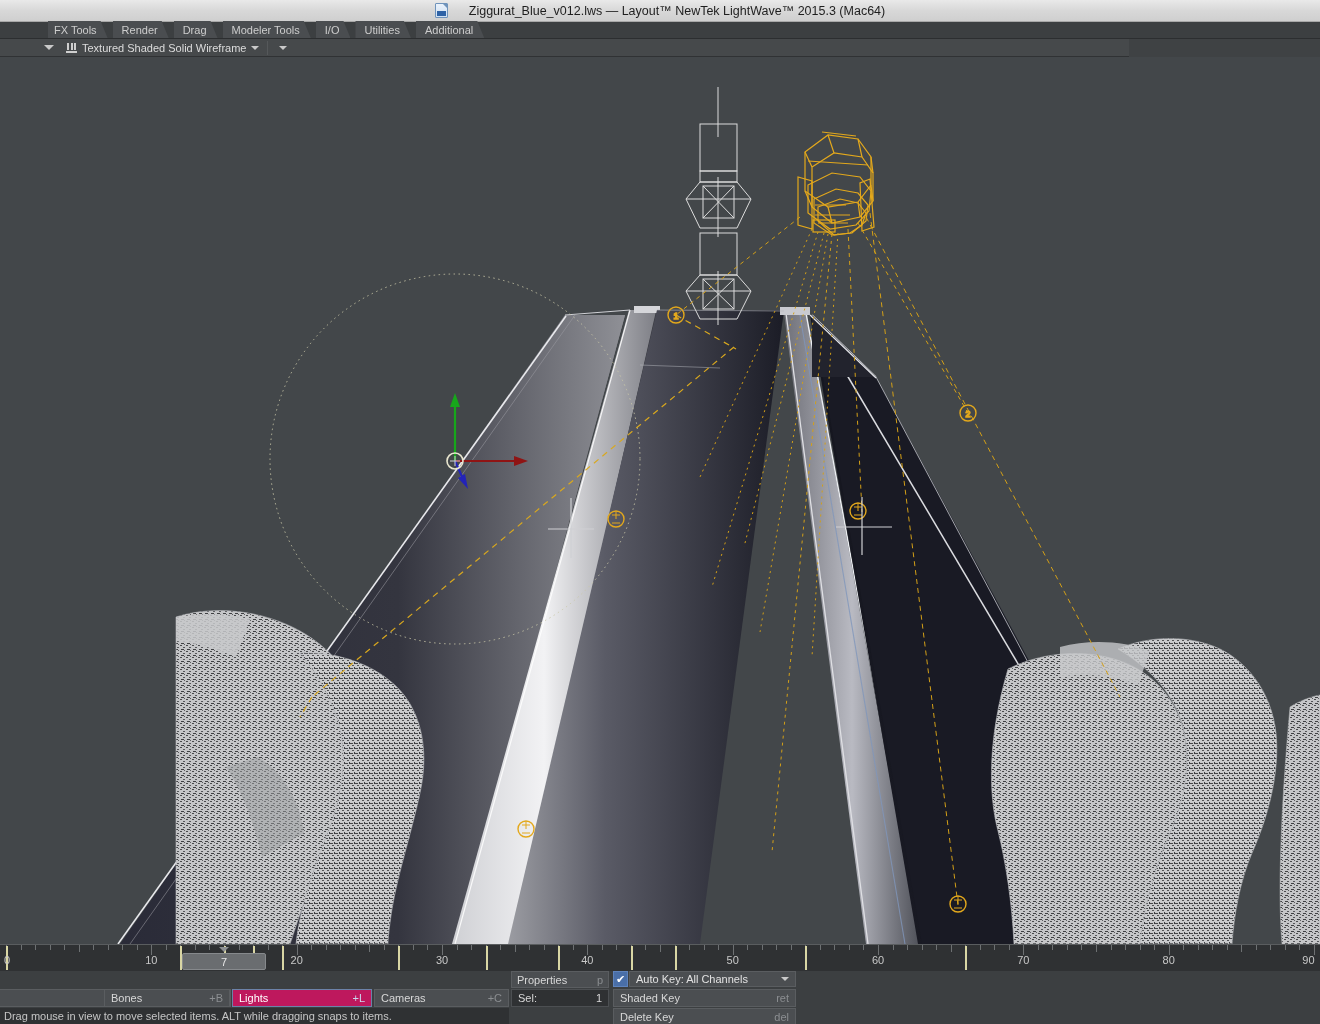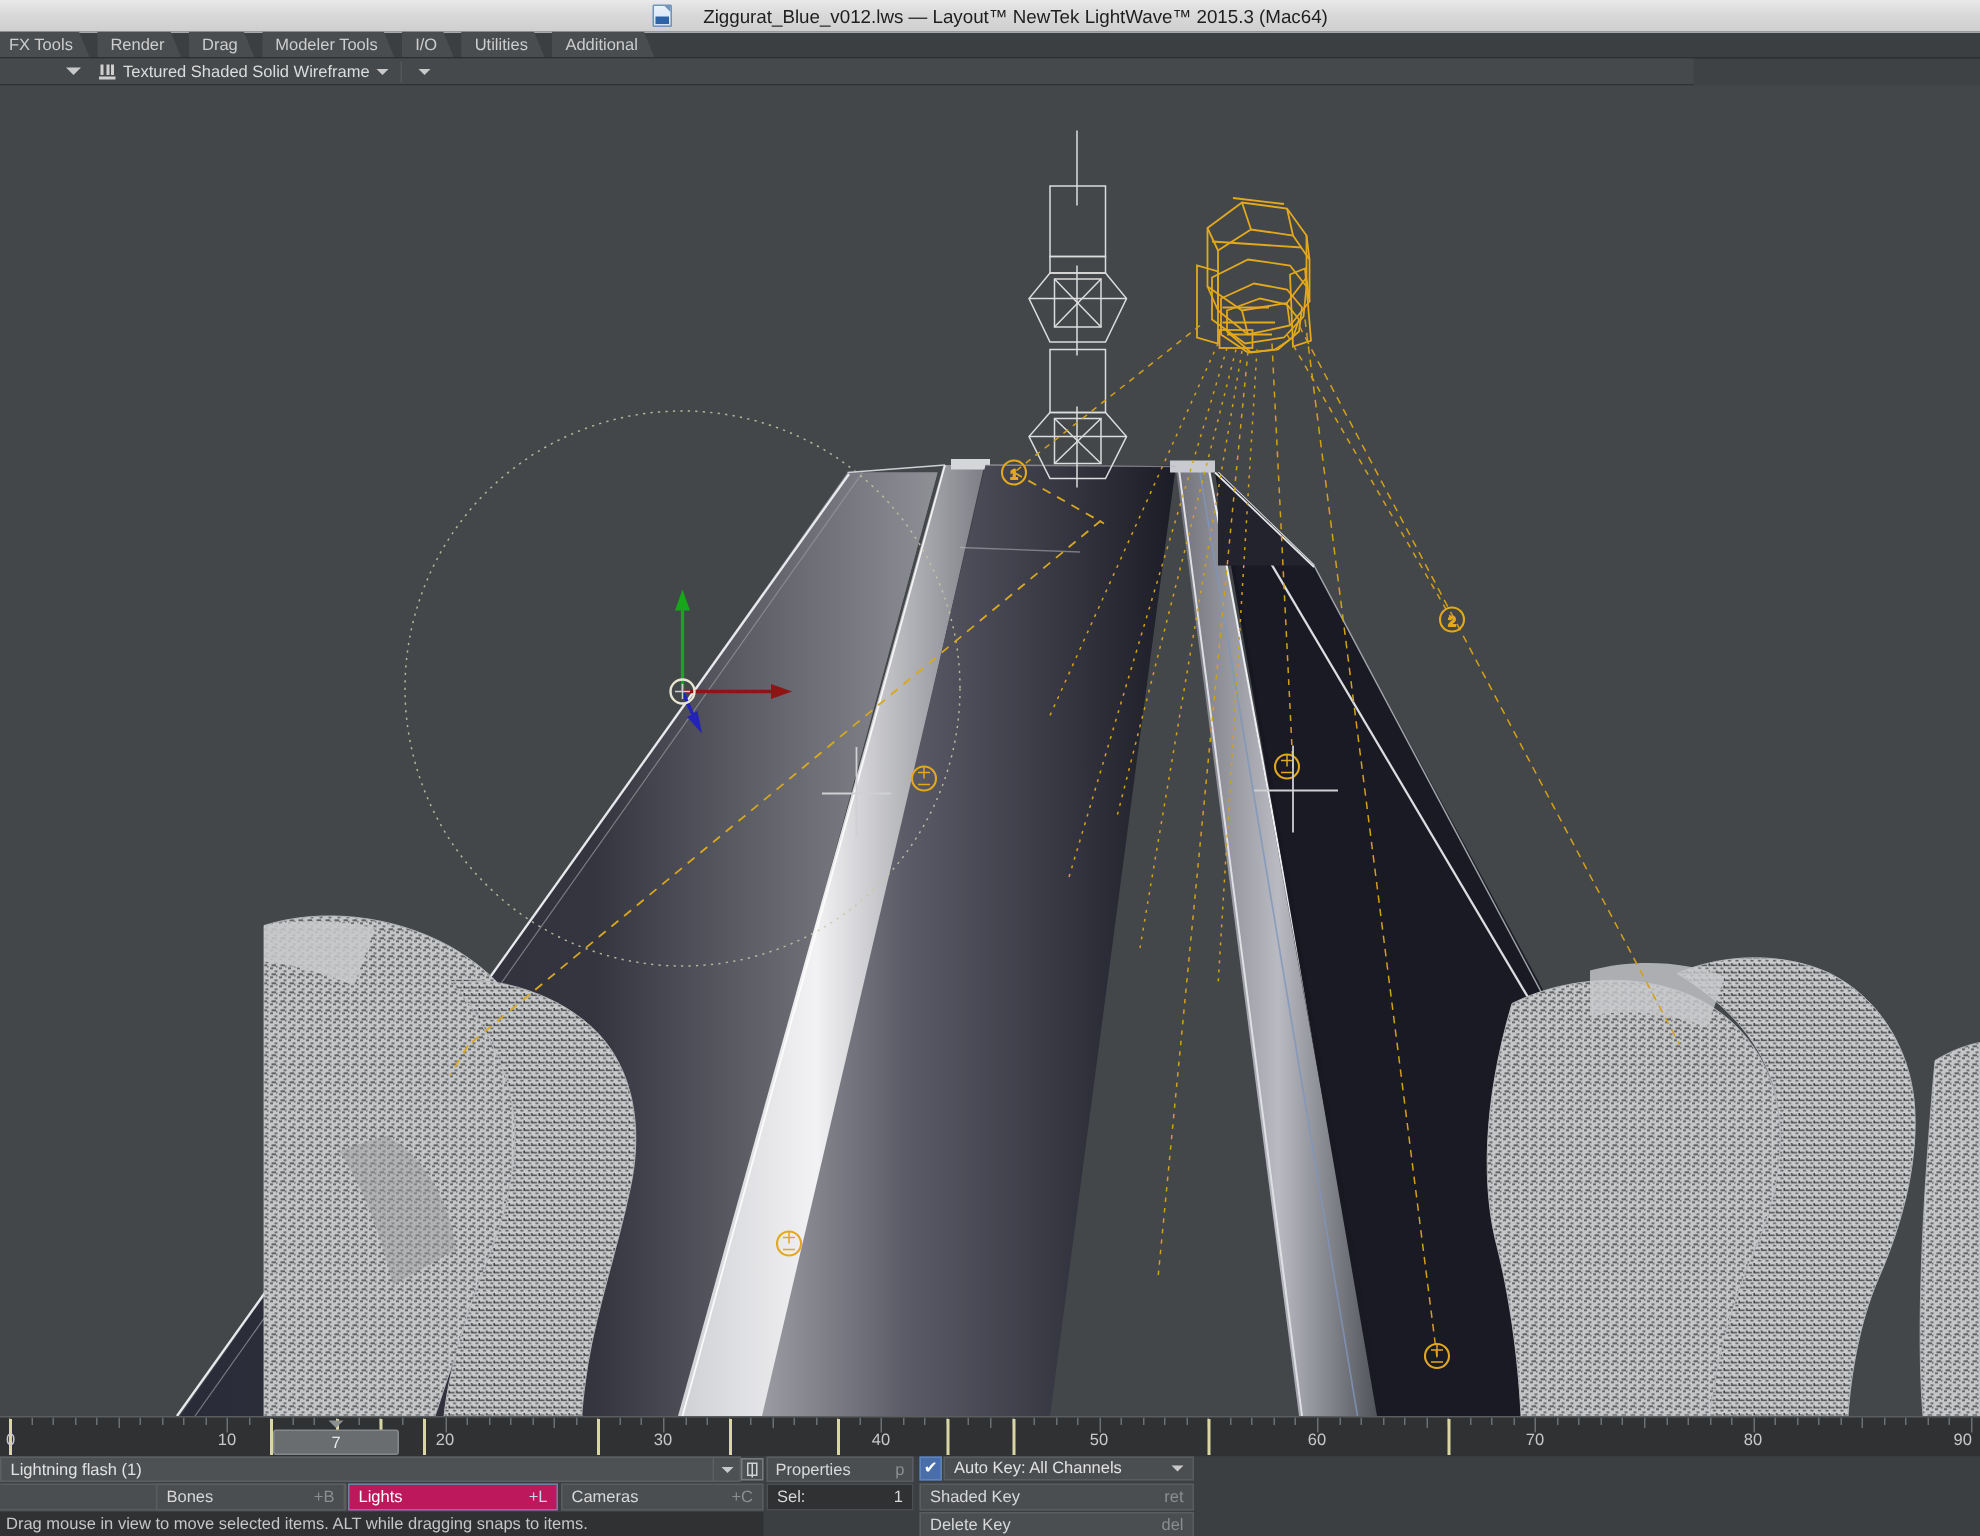--- a/index.html
+++ b/index.html
@@ -41,21 +41,21 @@
     background: #3c3f41; border-bottom: 1px solid #2c2e30;
     display: flex; align-items: flex-end;
   }
   .tab {
     position: relative; height: 17px; padding: 0 11px 0 9px;
     display: flex; align-items: center;
     font-size: 11px; color: #cdcdcd; background: #4a4d50;
     margin-right: 5px; cursor: default;
     clip-path: polygon(0 0, calc(100% - 7px) 0, 100% 100%, 0 100%);
   }
-  .tab:first-child { padding-left: 6px; }
+  .tab:first-child { padding-left: 6px; margin-left: 48px; }
 
   
   .toolbar2 {
     position: absolute; left: 0; top: 39px; width: 1129px; height: 18px;
     background: #46494b; border-bottom: 1px solid #303234;
     display: flex; align-items: center;
   }
   .tb2-arrowbox {
     width: 22px; height: 15px; margin-left: 38px;
     display: flex; align-items: center; justify-content: center;
@@ -534,29 +534,20 @@
         <div class="tl-num" style="left: 1314px; transform: translateX(-95%);">90</div>
       </div>
     <div class="tl-slider" id="tl-slider" style="left: 182px;">
       <span>7</span>
     </div>
     <div class="tl-slider-nub" id="tl-nub" style="left: 224px;"></div>
   </div>
 
   <div class="botwrap">
 
-    <div class="row-item">
-      <div class="item-field">Lightning flash (1)</div>
-      <div class="item-caret">
-        <span class="caret sm"></span>
-      </div>
-      <div class="item-btn">
-        <span class="item-btn-g"></span>
-      </div>
-    </div>
 
     <div class="typebar">
       <div class="typebtn" style="left:-74px; width:305px;">
 
         <span class="hot">+O</span>
       </div>
       <div class="typebtn" style="left:104px; width:126px;">
         <span>Bones</span>
         <span class="hot">+B</span>
       </div>

